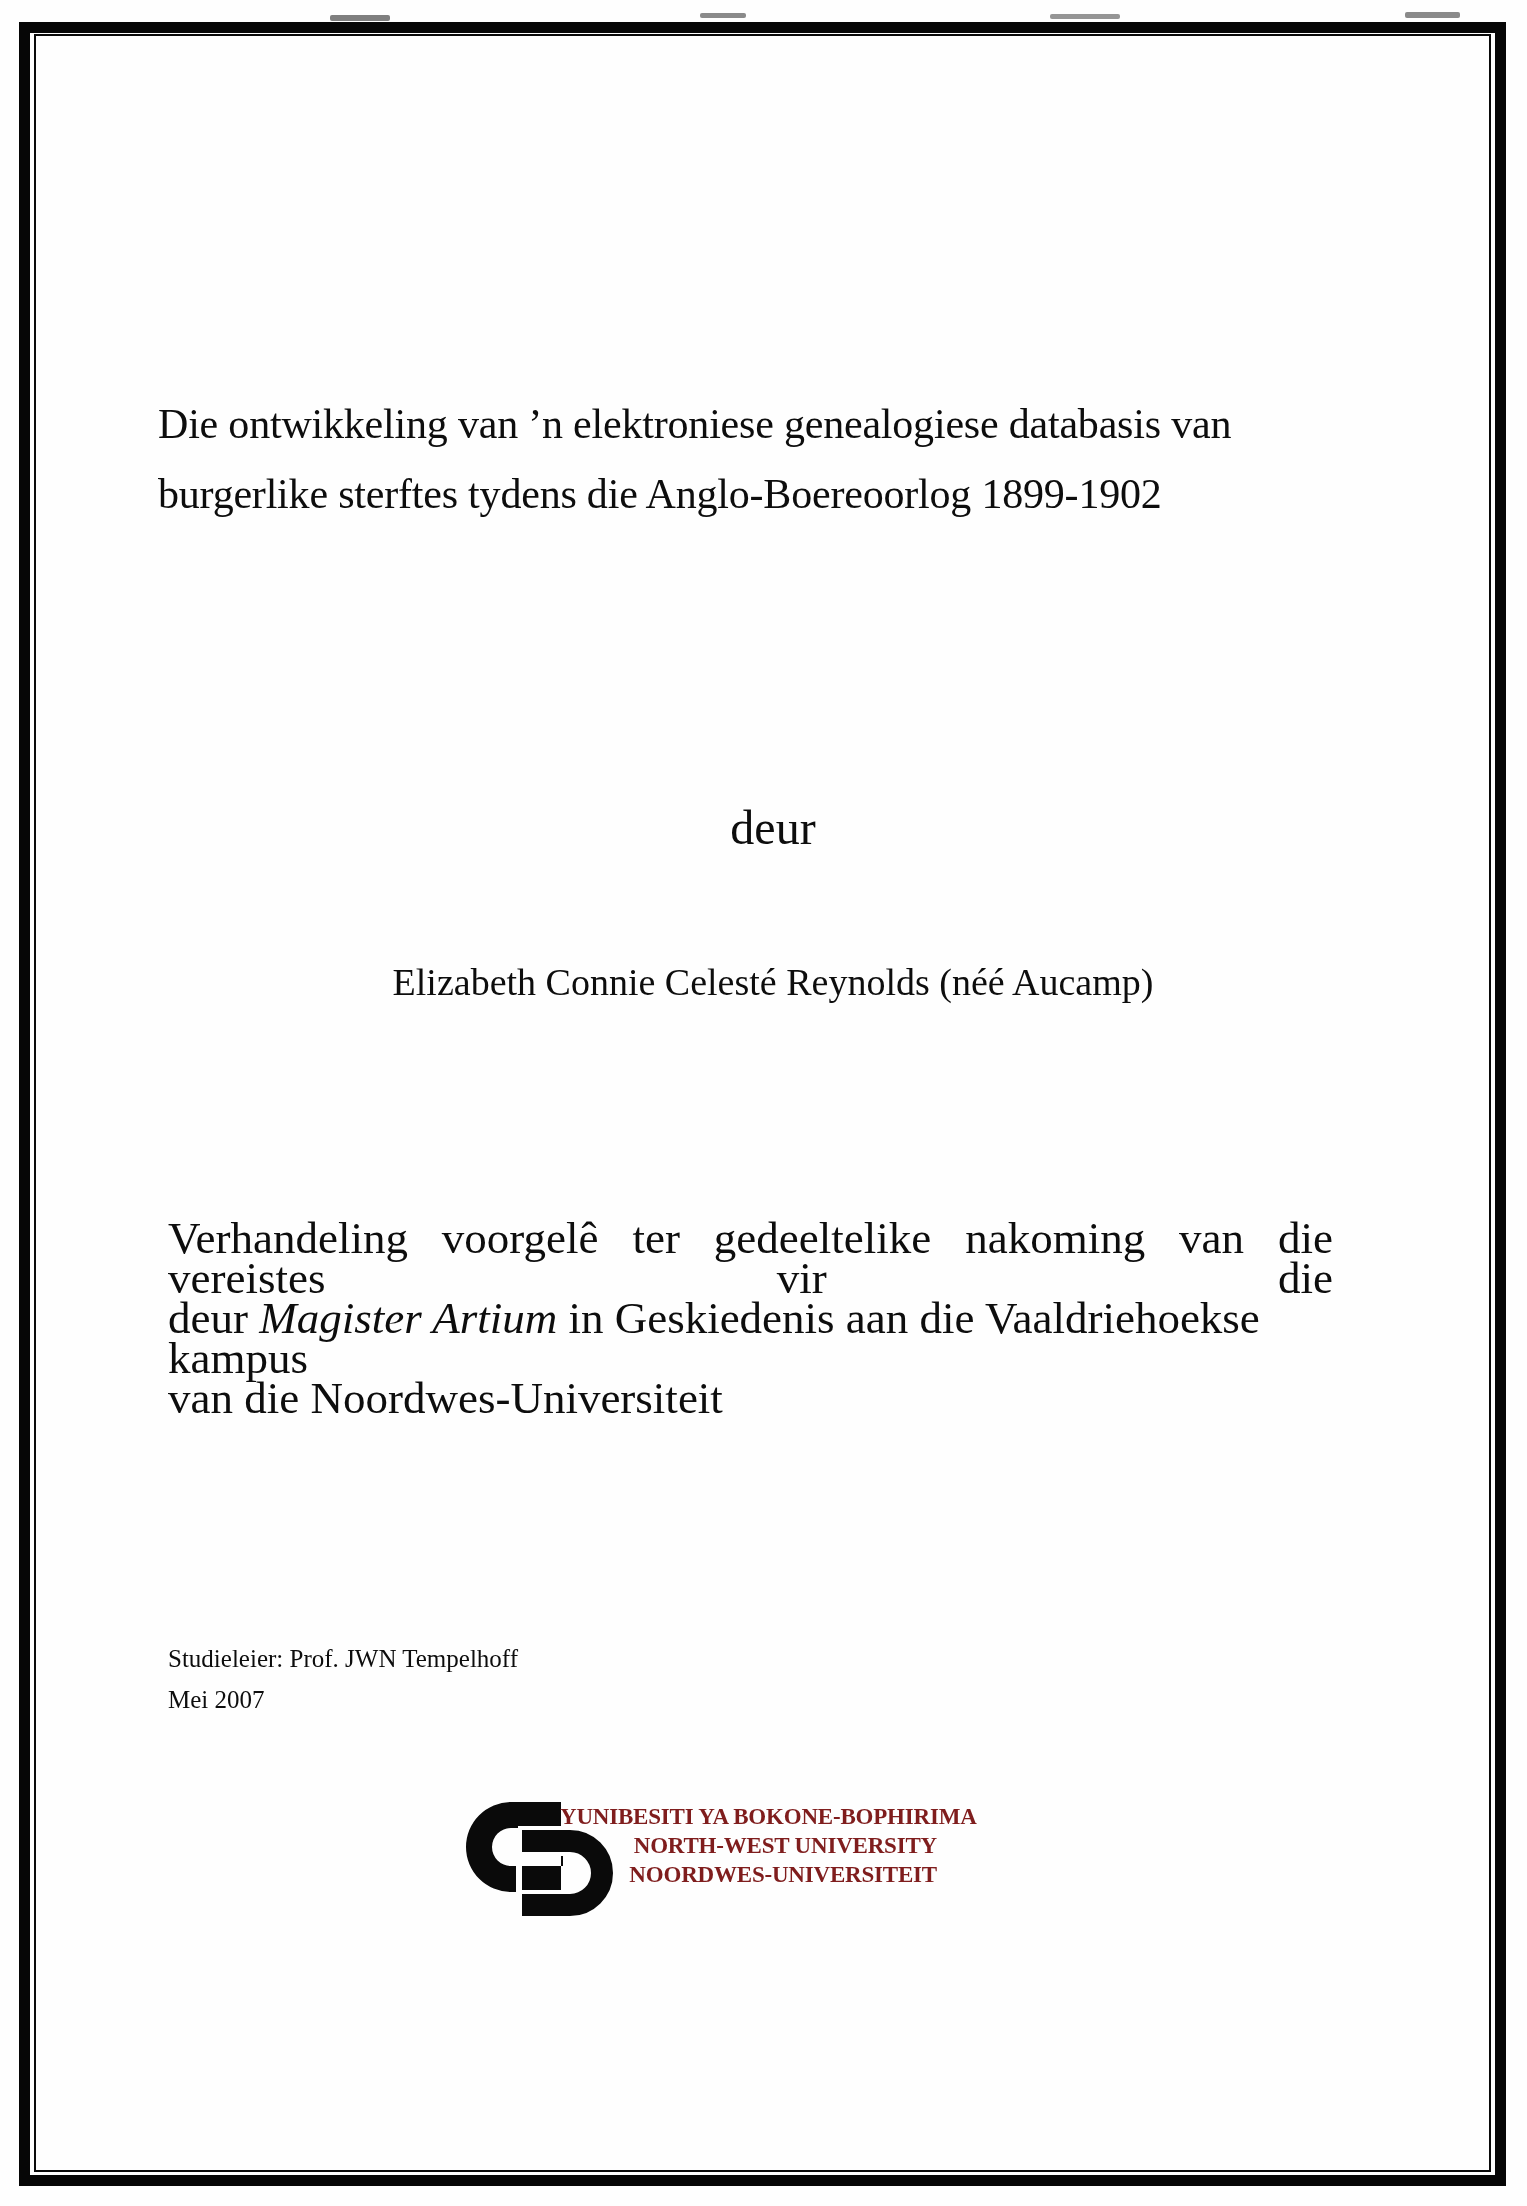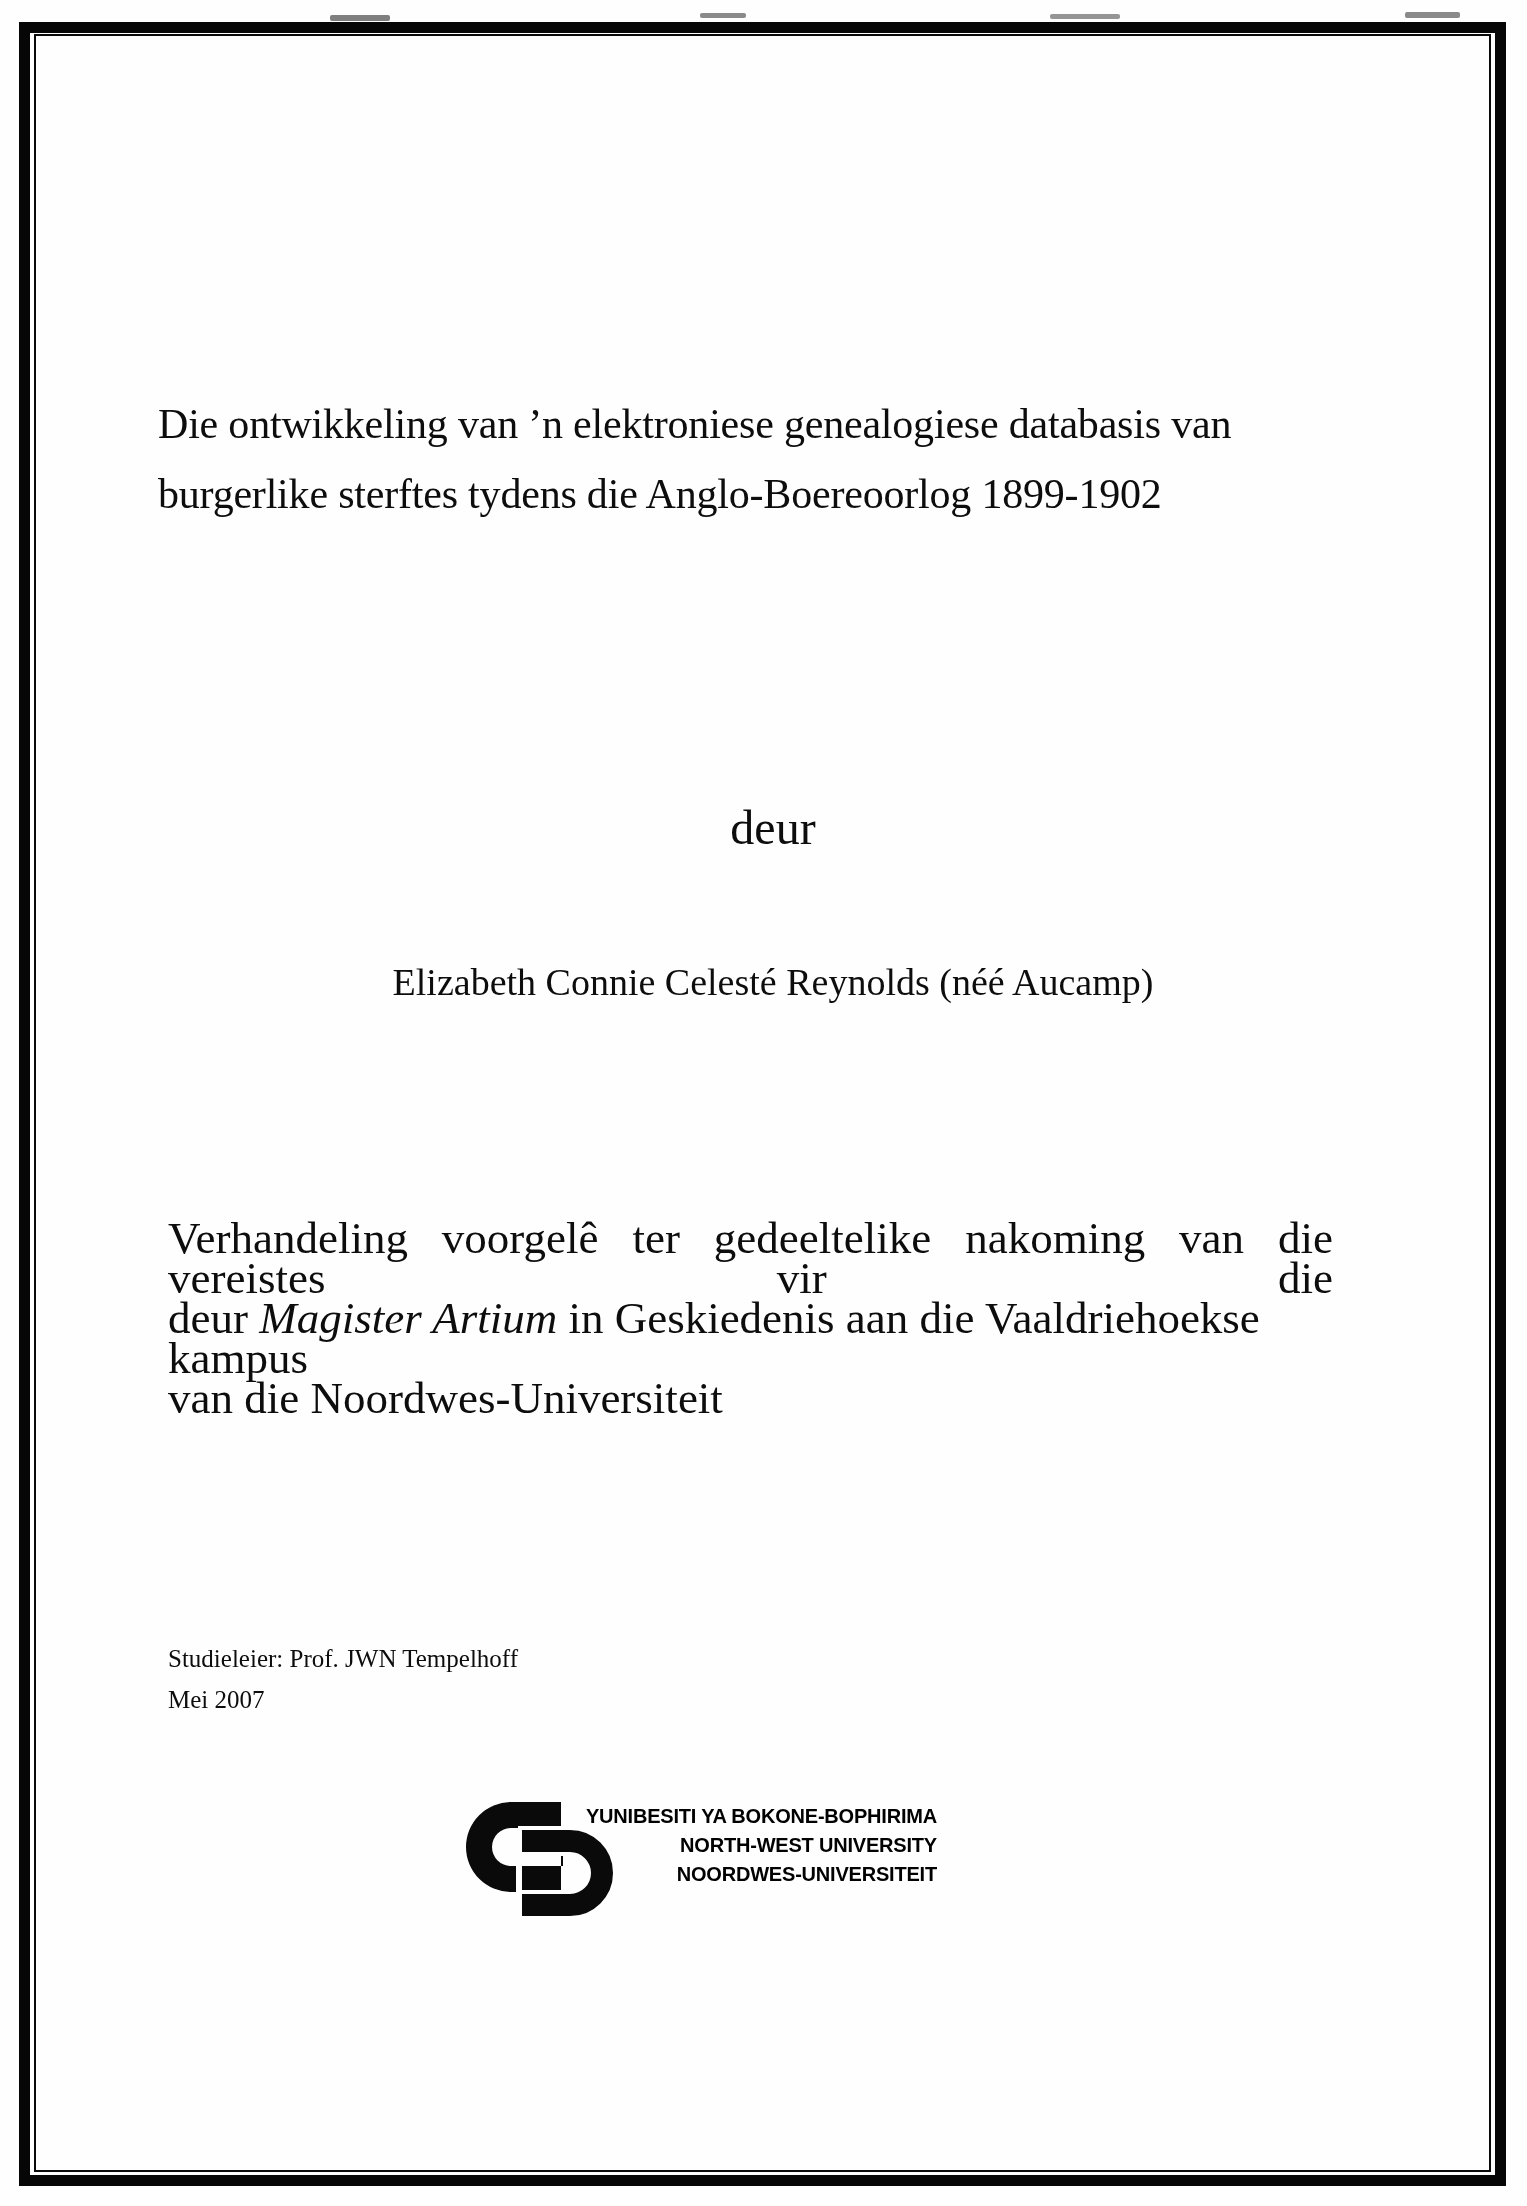--- a/index.html
+++ b/index.html
@@ -98,26 +98,26 @@
     top: 0;
     width: 152px;
     height: 122px;
   }
   .logo-text {
     position: absolute;
     left: 95px;
     top: 1px;
     width: 377px;
     text-align: right;
-    font-family: Liberation Sans, sans-serif;
-    font-size: 20px;
+    font-family: Liberation Serif, serif;
+    font-size: 23px;
     line-height: 29px;
     font-weight: 700;
     letter-spacing: -0.2px;
-    color: #000000;
+    color: #7f1d1d;
     white-space: nowrap;
   }
 </style>
 </head>
 <body>
 
 <div class="page">
 
   <div class="smudge" style="left:330px; top:15px; width:60px; height:6px; opacity:.55;"></div>
   <div class="smudge" style="left:700px; top:13px; width:46px; height:5px; opacity:.5;"></div>

